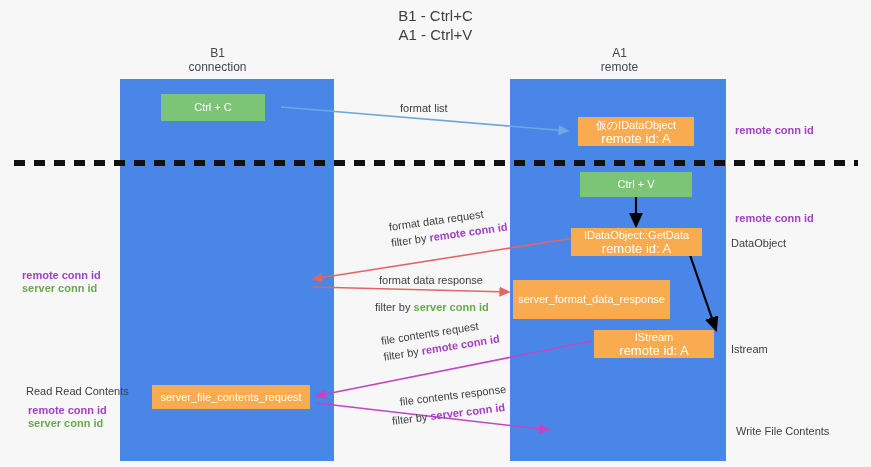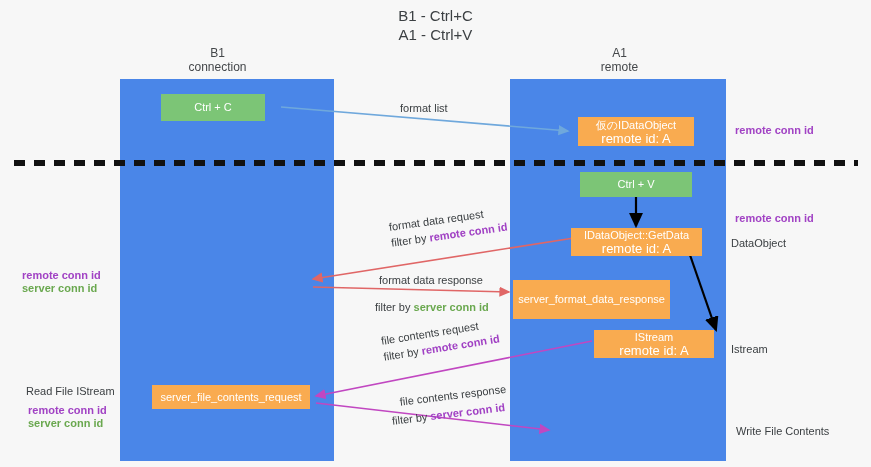--- a/index.html
+++ b/index.html
@@ -177,17 +177,17 @@
 
   <div class="sidelabel" style="left:731px;top:236px;">DataObject</div>
 
   <div class="sidelabel" style="left:731px;top:342px;">Istream</div>
 
   <div class="sidelabel" style="left:736px;top:424px;">Write File Contents</div>
 
   <div class="sidelabel purple" style="left:22px;top:268px;">remote conn id</div>
   <div class="sidelabel green-t" style="left:22px;top:281px;">server conn id</div>
 
-  <div class="sidelabel" style="left:26px;top:384px;">Read File IStream</div>
+  <div class="sidelabel" style="left:26px;top:384px;">Read Read Contents</div>
   <div class="sidelabel purple" style="left:28px;top:403px;">remote conn id</div>
   <div class="sidelabel green-t" style="left:28px;top:416px;">server conn id</div>
 
 </div>
 
 </body></html>

